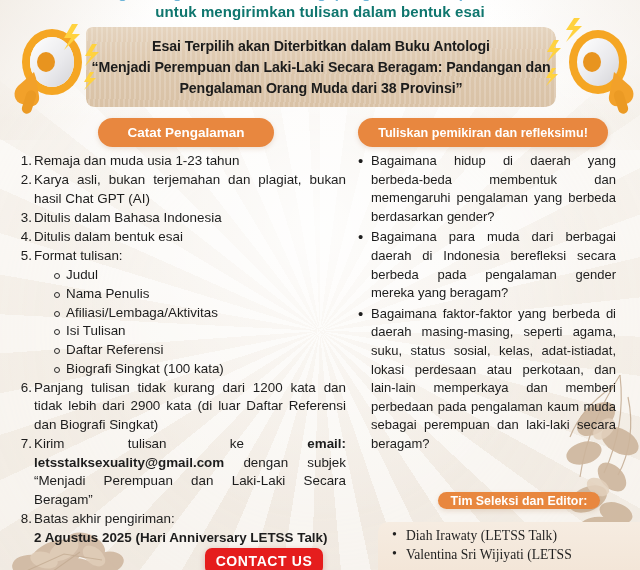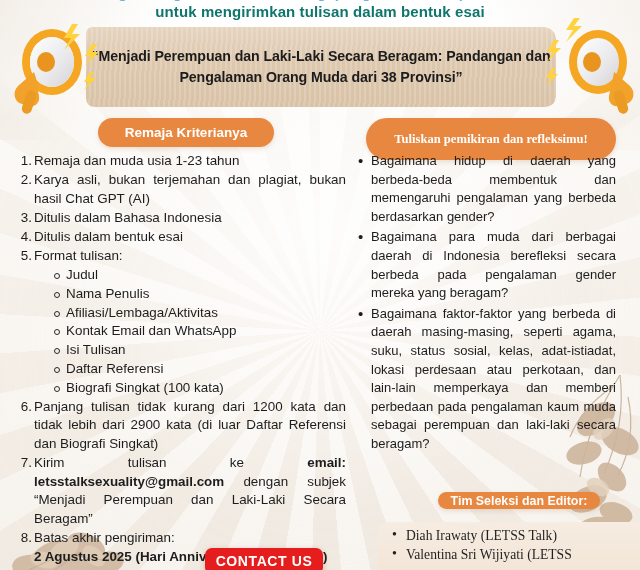--- a/index.html
+++ b/index.html
@@ -57,21 +57,21 @@
   
   .mega{position:absolute;z-index:5;}
   .mega.left{left:4px;top:18px;width:106px;height:100px;}
   .mega.right{right:2px;top:16px;width:100px;height:100px;}
 
   
   .pill{position:absolute;z-index:5;background:#e8873f;color:#fff;border-radius:40px;
       display:flex;align-items:center;justify-content:center;font-weight:700;
       box-shadow:0 2px 5px rgba(160,100,50,.18);}
   .pill.crit{left:98px;top:118px;width:176px;height:29px;font-size:13.5px;}
-  .pill.refl{left:366px;top:118px;width:250px;height:42px;font-size:12.6px;font-family:Liberation Serif, serif;}
+  .pill.refl{left:358px;top:118px;width:250px;height:29px;font-size:12.6px;}
   .pill.team{left:438px;top:492px;width:162px;height:17px;font-size:12.4px;}
 
   
   .colL{position:absolute;left:16px;top:152px;width:330px;z-index:5;
       color:#1d1d1d;font-size:13.4px;line-height:18.6px;}
   .ol-row{display:flex;align-items:flex-start;margin-bottom:.5px;}
   .ol-num{width:16px;flex:0 0 16px;text-align:right;padding-right:2px;}
   .ol-txt{flex:1;}
   .just{text-align:justify;text-align-last:left;}
   .sub{list-style:none;margin:0;padding:0 0 0 36px;}
@@ -165,20 +165,21 @@
 </div>
 
 <div class="teaser">
   <span class="l1">mengundang kamu untuk berbagi pengalaman dan pemikiranmu</span>
   <span class="l2">untuk mengirimkan tulisan dalam bentuk esai</span>
 </div>
 
 <div class="banner-wrap">
   <div class="banner-brush"></div>
   <div class="banner-text">
+    <span>Esai Terpilih akan Diterbitkan dalam Buku Antologi</span>
     <span>“Menjadi Perempuan dan Laki-Laki Secara Beragam: Pandangan dan</span>
     <span>Pengalaman Orang Muda dari 38 Provinsi”</span>
   </div>
 </div>
 
 <div class="mega left">
   <svg viewBox="0 0 106 100" width="106" height="100">
     <g transform="translate(2,10)">
       <ellipse cx="46" cy="34" rx="30" ry="33" fill="#f5a623"></ellipse>
       <ellipse cx="46" cy="34" rx="22" ry="25" fill="#ffffff"></ellipse>
@@ -220,21 +221,21 @@
       <linearGradient id="gR" x1="0" y1="0" x2="1" y2="1">
         <stop offset="0%" stop-color="#ffffff"></stop>
         <stop offset="60%" stop-color="#e9e9ec"></stop>
         <stop offset="100%" stop-color="#d4d4d8"></stop>
       </linearGradient>
     </defs>
   </svg>
 </div>
 
 <div class="pill crit">
-  <span>Remaja Kriterianya</span>
+  <span>Catat Pengalaman</span>
 </div>
 <div class="pill refl">
   <span>Tuliskan pemikiran dan refleksimu!</span>
 </div>
 <div class="pill team">
   <span>Tim Seleksi dan Editor:</span>
 </div>
 
 <div class="colL">
 
@@ -260,21 +261,20 @@
 
   <div class="ol-row">
     <span class="ol-num">5.</span>
     <span class="ol-txt">Format tulisan:</span>
   </div>
 
   <ul class="sub">
     <li>Judul</li>
     <li>Nama Penulis</li>
     <li>Afiliasi/Lembaga/Aktivitas</li>
-    <li>Kontak Email dan WhatsApp</li>
     <li>Isi Tulisan</li>
     <li>Daftar Referensi</li>
     <li>Biografi Singkat (100 kata)</li>
   </ul>
 
   <div class="ol-row">
     <span class="ol-num">6.</span>
     <span class="ol-txt just">Panjang tulisan tidak kurang dari 1200 kata dan tidak lebih dari 2900 kata (di luar Daftar Referensi dan Biografi Singkat)</span>
   </div>
 

